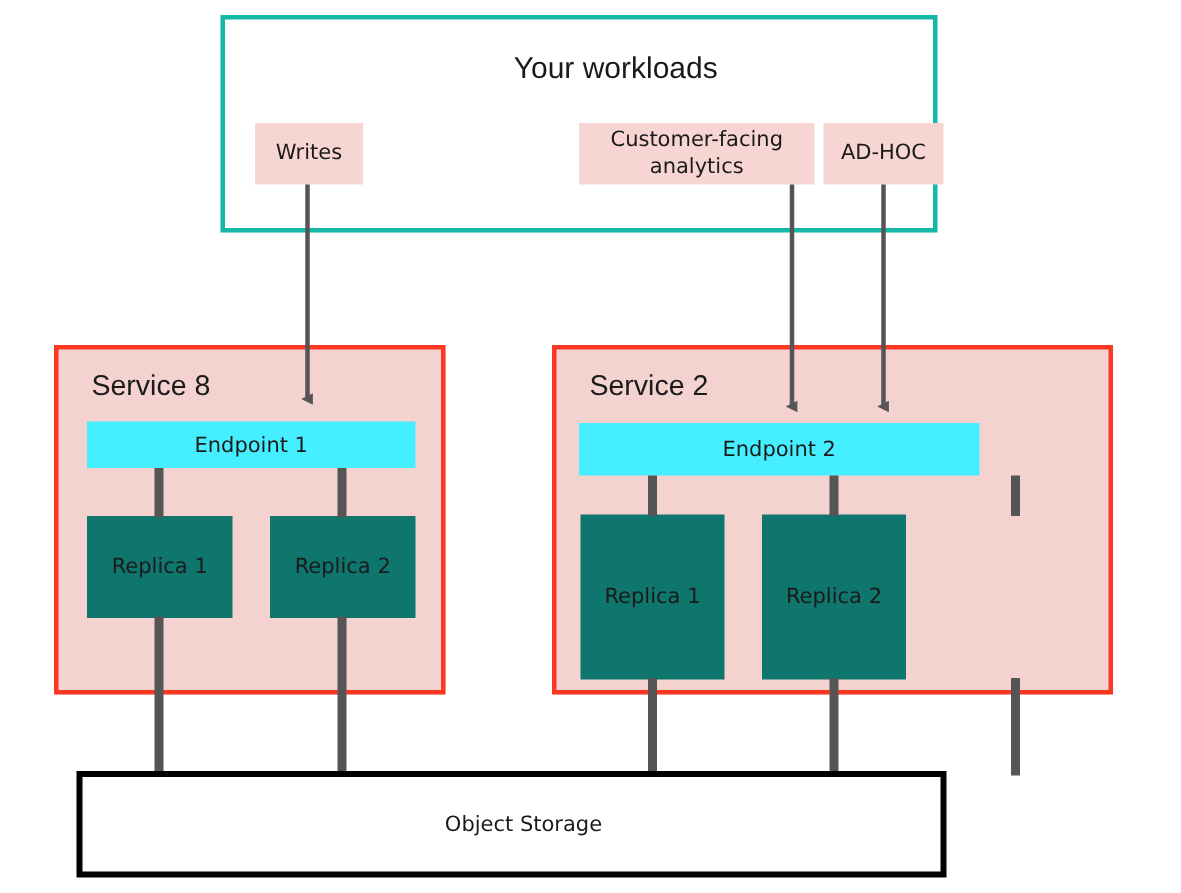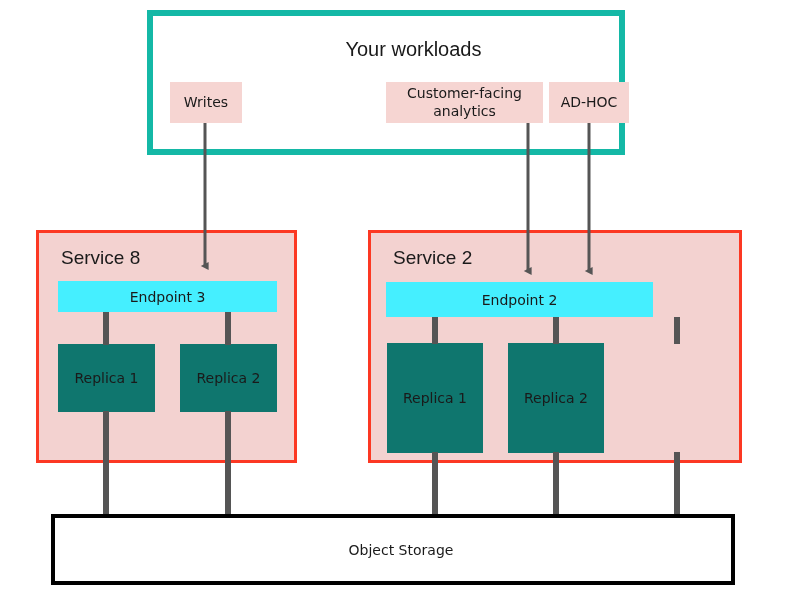--- a/index.html
+++ b/index.html
@@ -21,21 +21,21 @@
     height: 595px;
   }
 
   
   .workloads-box {
     position: absolute;
     left: 147px;
     top: 10px;
     width: 478px;
     height: 145px;
-    border: 6px solid #14b8a6;
+    border: 3px solid #14b8a6;
     background: transparent;
     box-sizing: border-box;
   }
   .workloads-title {
     position: absolute;
     left: 0;
     top: 22px;
     width: 521px;
     text-align: center;
     font-size: 20px;
@@ -113,21 +113,21 @@
   .s1-r2 { left: 180px; top: 344px; width: 97px; height: 68px; }
   .s2-r1 { left: 387px; top: 343px; width: 96px; height: 110px; }
   .s2-r2 { left: 508px; top: 343px; width: 96px; height: 110px; }
   .s2-r3 { left: 629px; top: 343px; width: 96px; height: 110px; }
 
   
   .storage-box {
     position: absolute;
     left: 51px;
     top: 514px;
-    width: 684px;
+    width: 580px;
     height: 71px;
     border: 4px solid #000000;
     background: #ffffff;
     box-sizing: border-box;
     display: flex;
     align-items: center;
     justify-content: center;
     font-size: 14px;
     color: #1a1a1a;
     font-family: "DejaVu Sans", sans-serif;
@@ -163,21 +163,21 @@
   <div class="chip chip-cfa">Customer-facing analytics</div>
 
   <div class="chip chip-writes">Writes</div>
 
   <div class="chip chip-adhoc">AD-HOC</div>
 
   <div class="service-box service-1">
     <div class="service-label">Service 8</div>
   </div>
 
-  <div class="endpoint endpoint-1">Endpoint 3</div>
+  <div class="endpoint endpoint-1">Endpoint 1</div>
 
   <div class="replica s1-r1">Replica 1</div>
 
   <div class="replica s1-r2">Replica 2</div>
 
   <div class="pipe" style="left:103px; top:312px; height:33px;"></div>
   <div class="pipe" style="left:225px; top:312px; height:33px;"></div>
 
   <div class="pipe" style="left:103px; top:411px; height:106px;"></div>
   <div class="pipe" style="left:225px; top:411px; height:106px;"></div>

